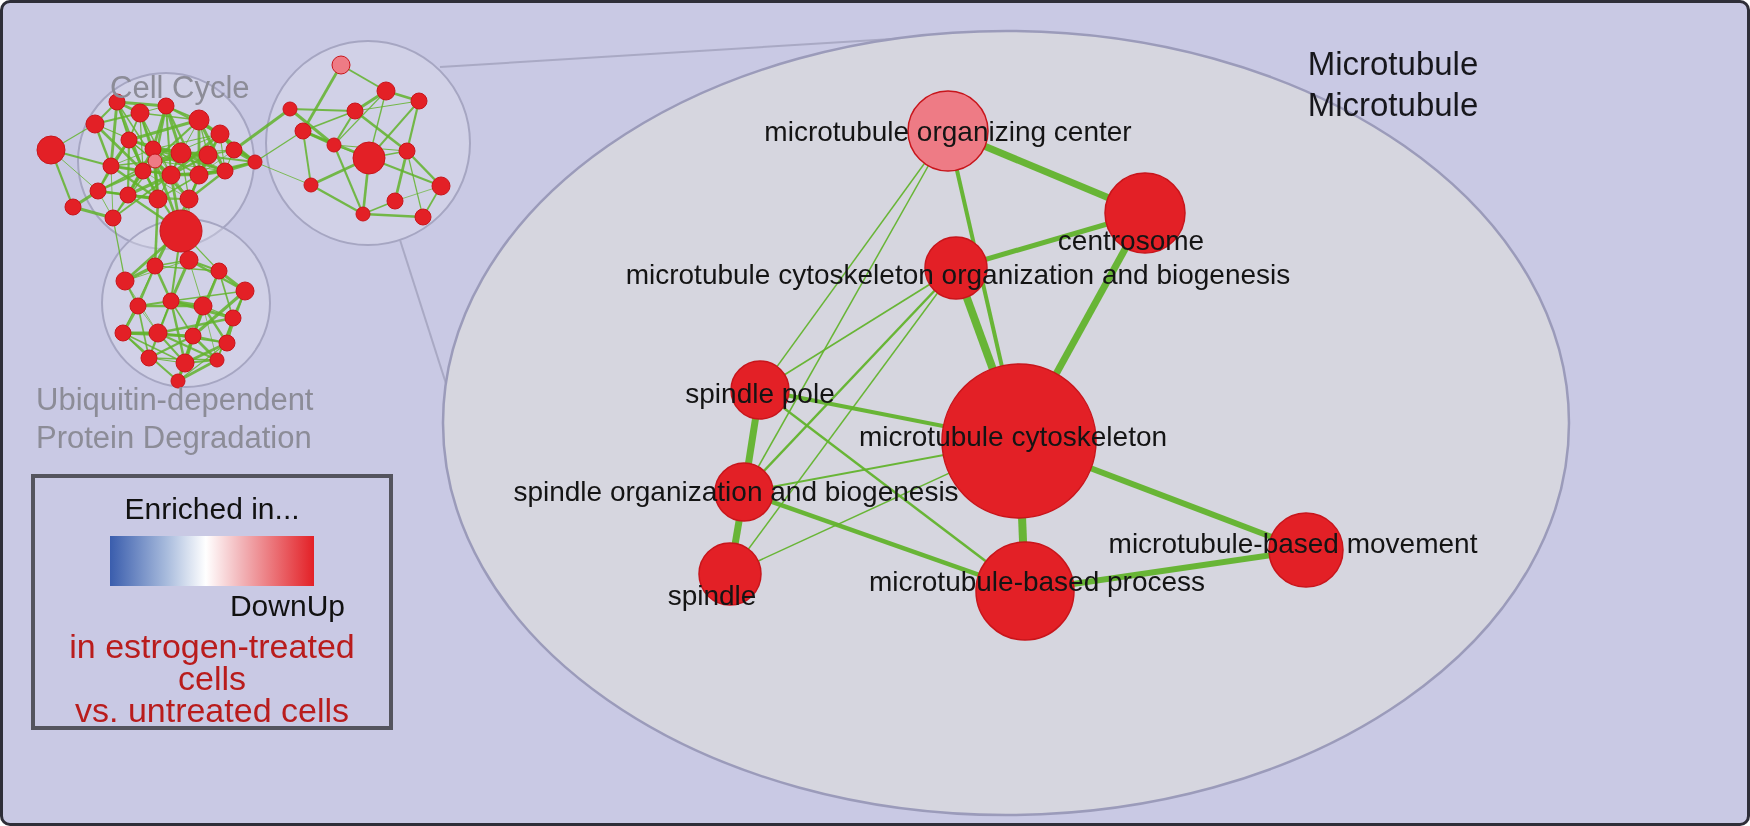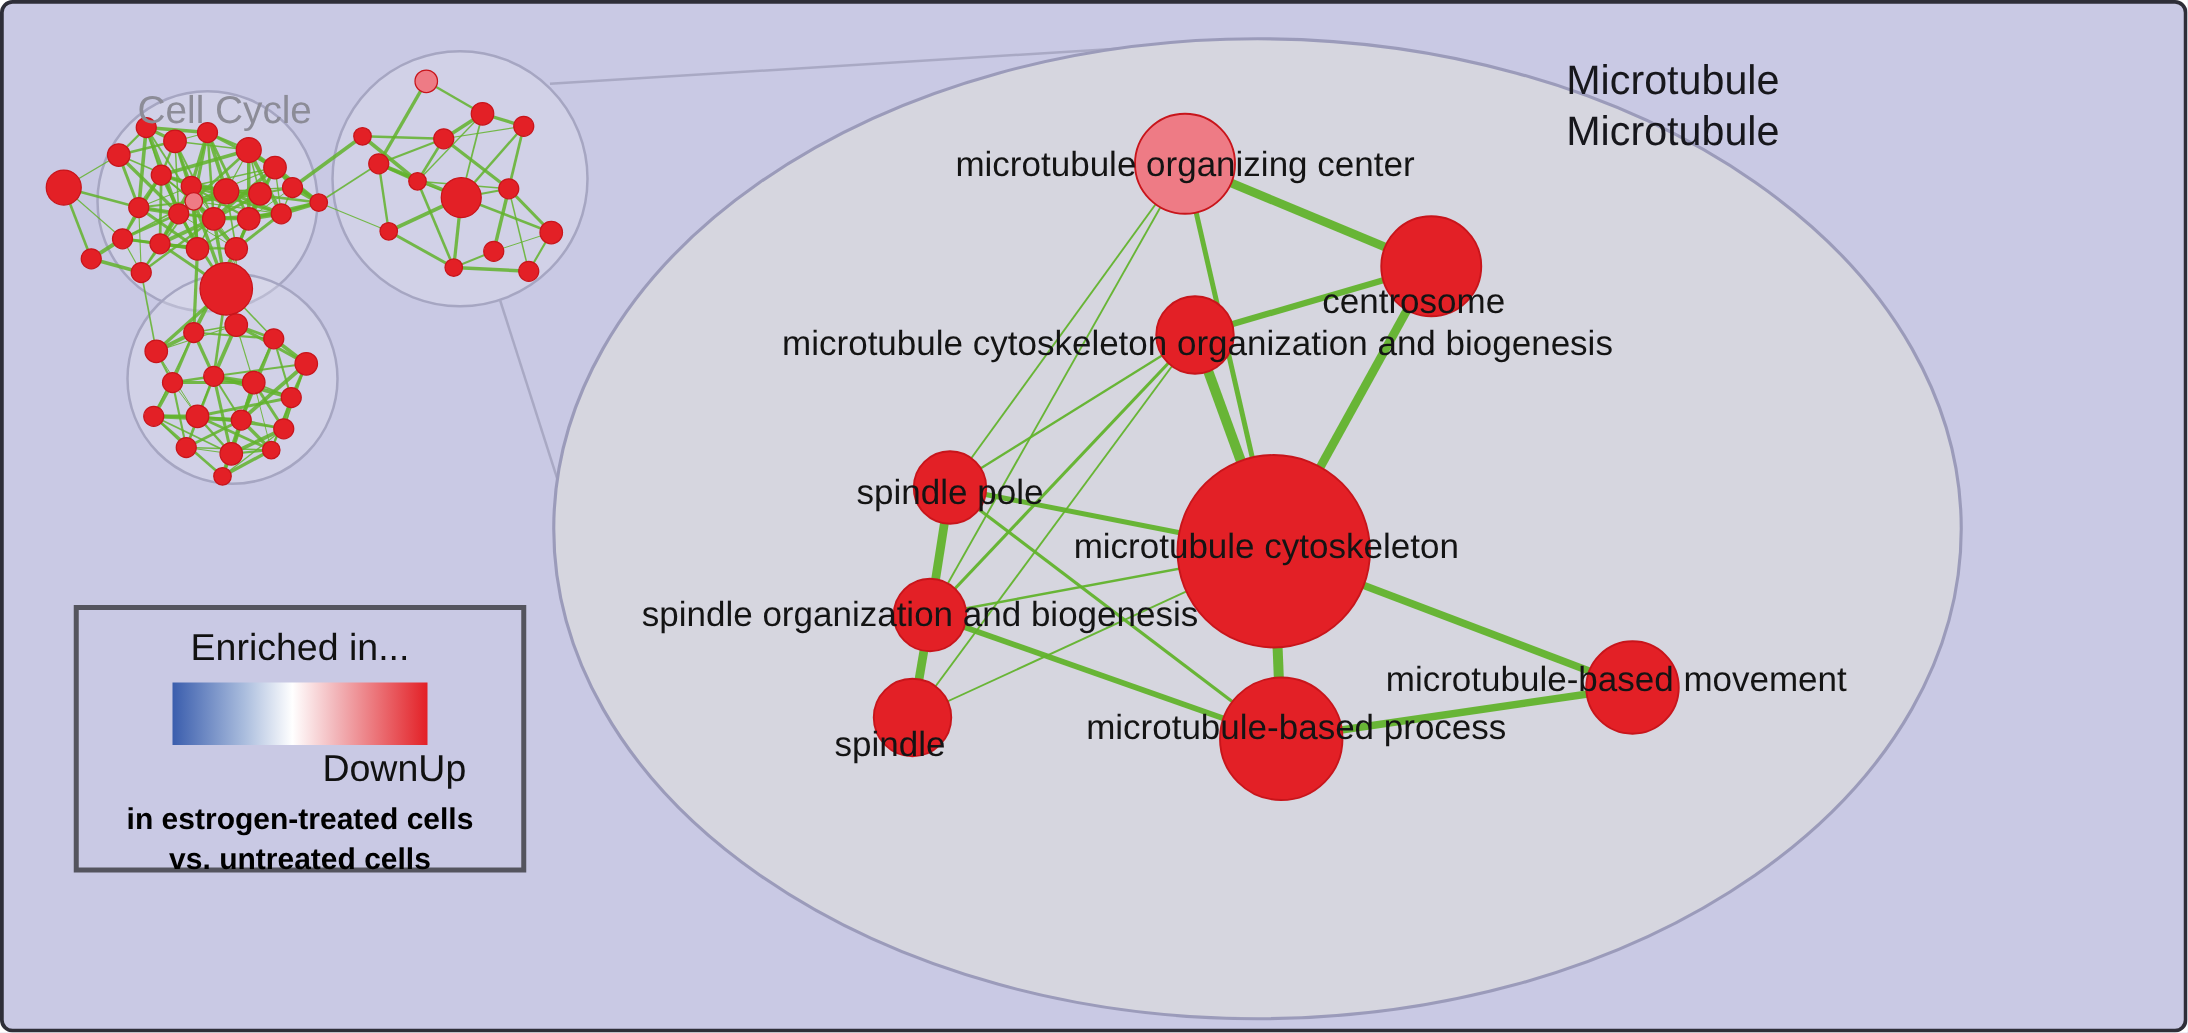--- a/index.html
+++ b/index.html
@@ -4,26 +4,26 @@
 <style>
   * { margin:0; padding:0; box-sizing:border-box; }
   html,body { width:1750px; height:826px; background:#ffffff; font-family:"Liberation Sans", sans-serif; }
   .canvas { position:relative; width:1750px; height:826px; background:#c9c9e4; border:3px solid #2e2e38; border-radius:10px; overflow:hidden; }
   #net { position:absolute; left:0; top:0; }
   .node-label { font-size:28px; fill:#141414; font-family:"Liberation Sans", sans-serif; }
   .lbl { position:absolute; white-space:nowrap; }
   .lbl-gray { color:#8c8c97; }
   .cell-cycle-lbl { left:107px; top:42px; font-size:31px;margin-top:25px; }
   .ubi-lbl { left:33px; top:378px; font-size:31px; line-height:38px; }
-  .mt-title { left:1250px; top:40px; width:280px; font-size:33px; line-height:41px; color:#17171c; white-space:normal; }
-  .legend { position:absolute; left:28px; top:481px; width:362px; height:214px; border:4px solid #54545e;margin-left:28px; }
+  .mt-title { left:1250px; top:40px; width:280px; text-align:center; font-size:33px; line-height:41px; color:#17171c; white-space:normal; }
+  .legend { position:absolute; left:28px; top:471px; width:362px; height:256px; border:4px solid #54545e; }
   .legend-title { text-align:center; font-size:30px; margin-top:14px; color:#111; }
   .legend-bar { width:204px; height:50px; margin:10px auto 0 auto; }
   .legend-ends { display:flex; justify-content:flex-end; width:266px; margin:3px auto 0 auto; font-size:30px; color:#111; }
-  .legend-sub { text-align:center; font-size:24px; color:#000000; line-height:32px;font-weight:bold; }
+  .legend-sub { text-align:center; font-size:34px; color:#b91c1c; line-height:32px; }
   .legend-sub.first { margin-top:7px; }
 </style>
 </head>
 <body>
 
 <div class="canvas">
   <svg id="net" width="1750" height="826">
       <circle cx="163" cy="158" r="88" fill="rgba(224,224,238,0.35)" stroke="#a6a6c2" stroke-width="2"></circle>
       <circle cx="365" cy="140" r="102" fill="rgba(224,224,238,0.35)" stroke="#a6a6c2" stroke-width="2"></circle>
       <circle cx="183" cy="300" r="84" fill="rgba(224,224,238,0.35)" stroke="#a6a6c2" stroke-width="2"></circle>
@@ -349,20 +349,24 @@
       <text x="757" y="400" text-anchor="middle" class="node-label">spindle pole</text>
       <text x="1010" y="443" text-anchor="middle" class="node-label">microtubule cytoskeleton</text>
       <text x="733" y="498" text-anchor="middle" class="node-label">spindle organization and biogenesis</text>
       <text x="1290" y="550" text-anchor="middle" class="node-label">microtubule-based movement</text>
       <text x="709" y="602" text-anchor="middle" class="node-label">spindle</text>
       <text x="1034" y="588" text-anchor="middle" class="node-label">microtubule-based process</text>
     </svg>
 
   <div class="lbl lbl-gray cell-cycle-lbl">Cell Cycle</div>
 
+  <div class="lbl lbl-gray ubi-lbl">
+    <div>Ubiquitin-dependent</div>
+    <div>Protein Degradation</div>
+  </div>
 
   <div class="lbl mt-title">
     <div>Microtubule</div>
     <div>Microtubule</div>
   </div>
 
   <div class="legend">
     <div class="legend-title">Enriched in...</div>
     <div class="legend-bar" id="legend-bar" style="background: linear-gradient(to right, rgb(58, 93, 173) 0%, rgb(169, 188, 221) 28%, rgb(255, 255, 255) 47%, rgb(242, 182, 186) 64%, rgb(227, 32, 38) 100%);"></div>
     <div class="legend-ends">

